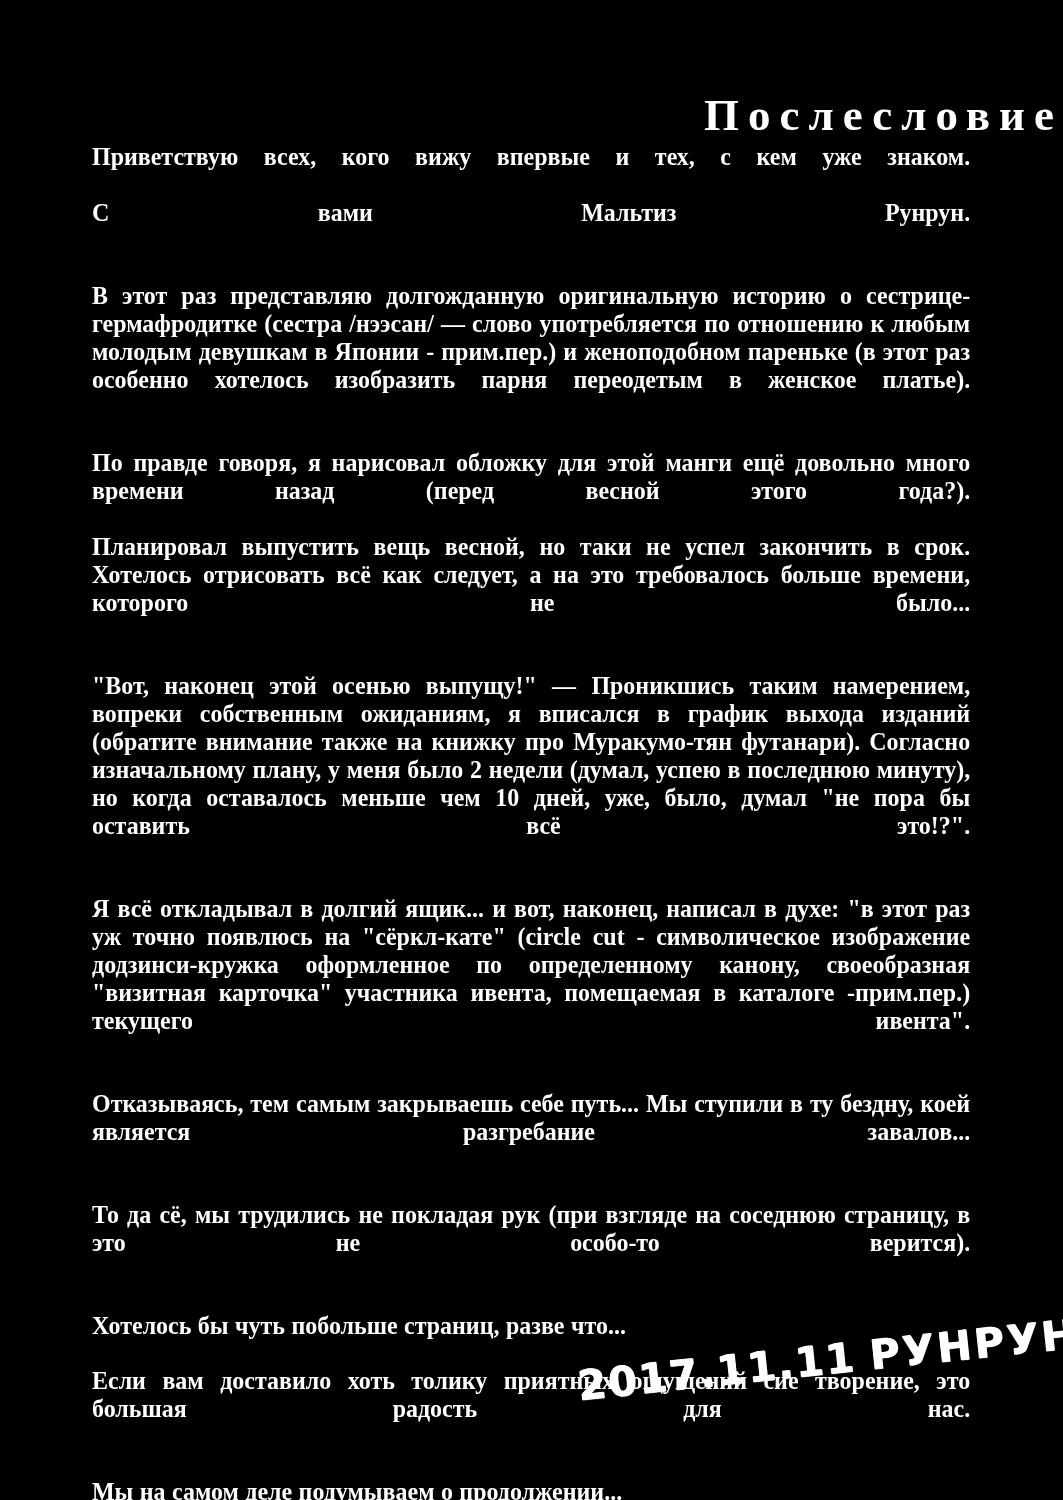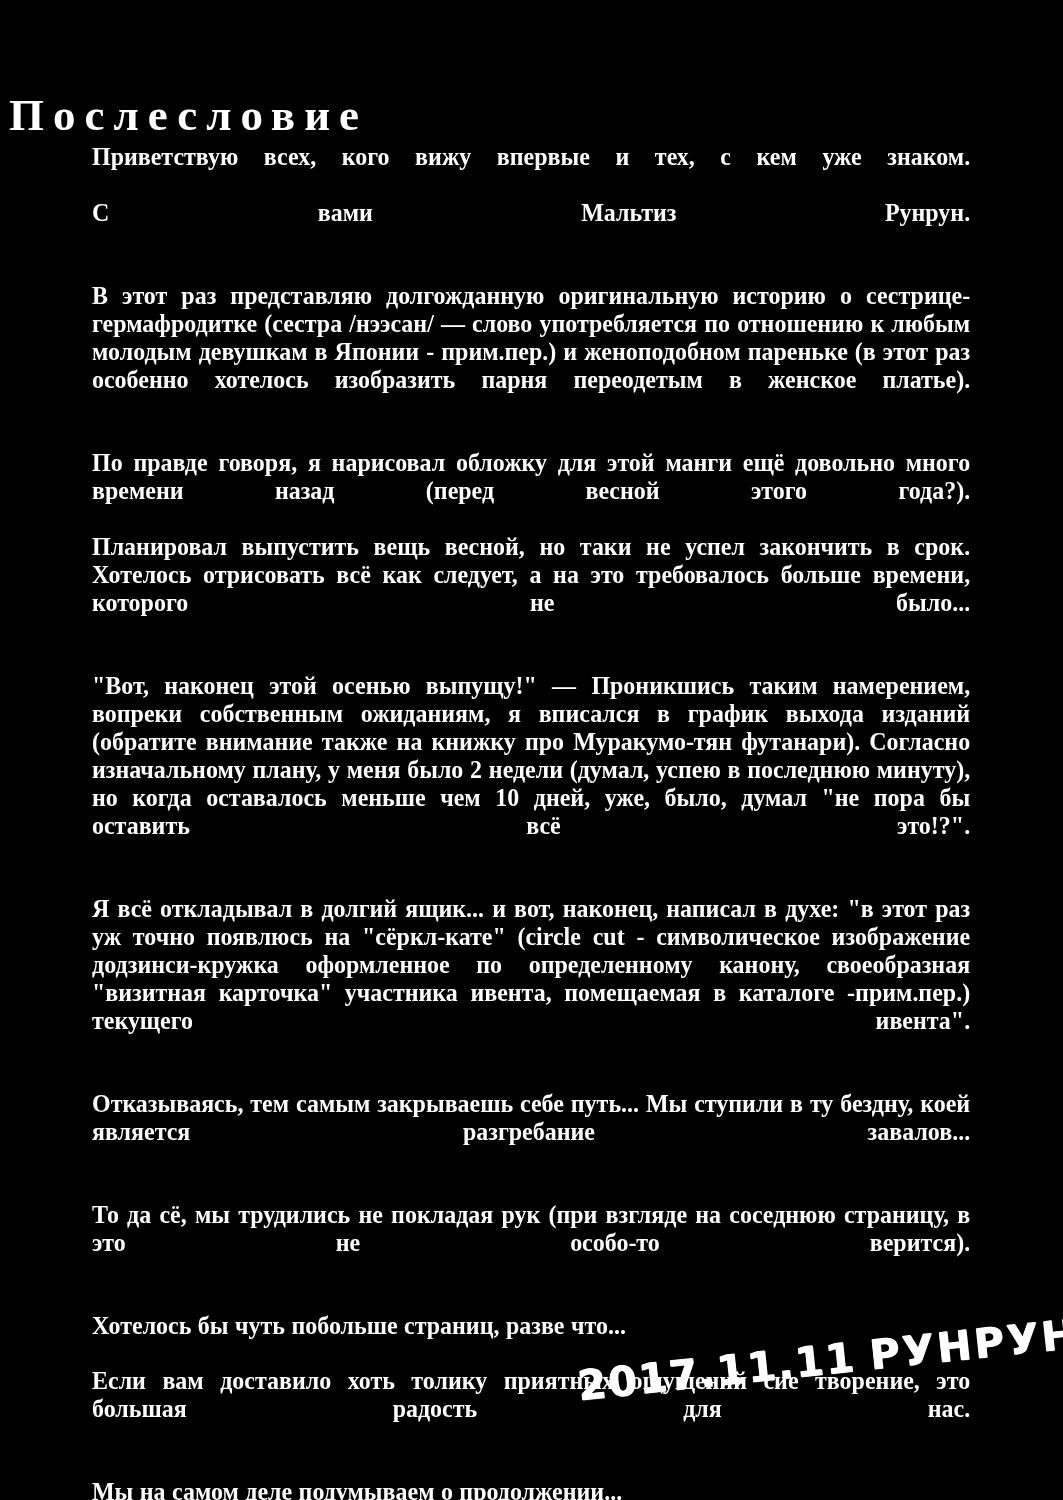--- a/index.html
+++ b/index.html
@@ -18,21 +18,21 @@
     color: #ffffff;
     -webkit-font-smoothing: antialiased;
   }
 
   
   #afterword-title {
     position: absolute;
     top: 62px;
     left: 0;
     width: 1063px;
-    text-align: left;
+    text-align: right;
     font-family: "Liberation Serif", "DejaVu Serif", serif;
     font-size: 45px;
     font-weight: 700;
     letter-spacing: 9px;
     text-indent: 9px;
     line-height: 1.05;
     color: #ffffff;
     white-space: nowrap;
   }
 

